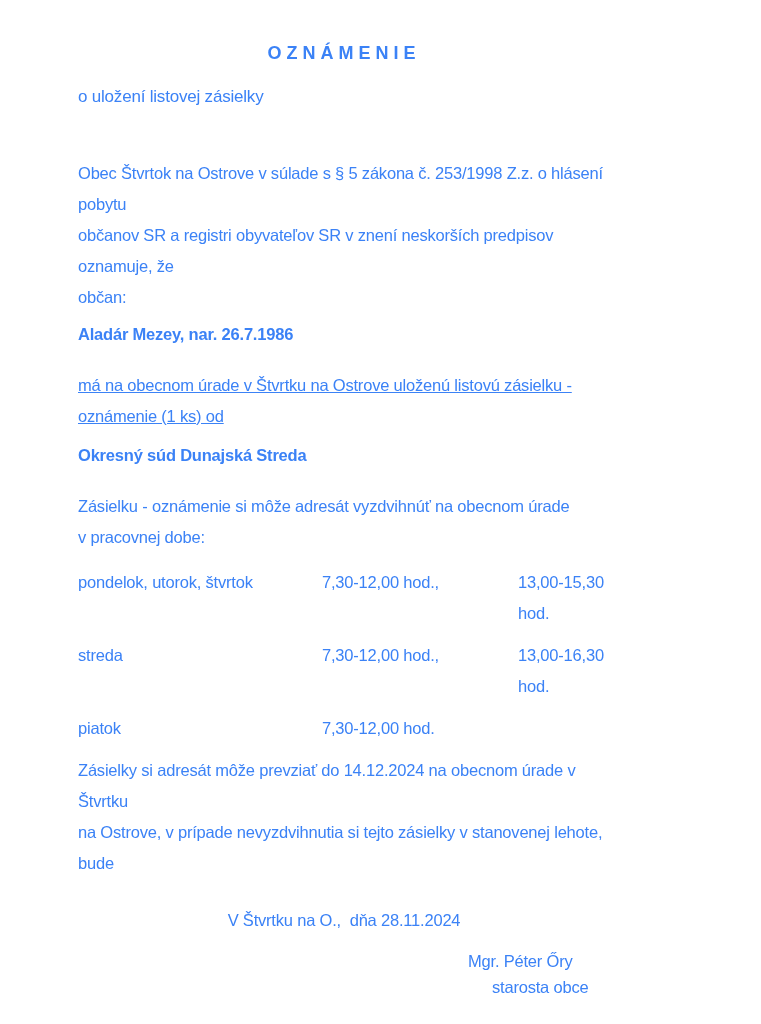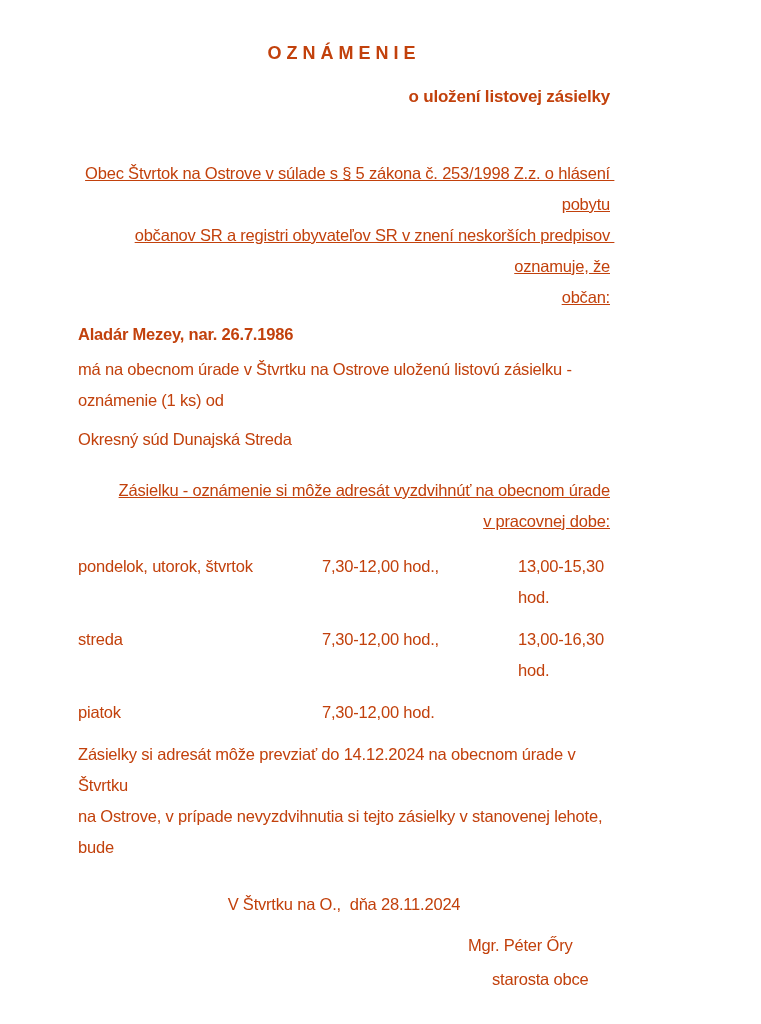--- a/index.html
+++ b/index.html
@@ -7,68 +7,68 @@
     padding: 0;
     background: #ffffff;
   }
   .page {
     position: relative;
     width: 668px;
     height: 1024px;
     box-sizing: border-box;
     padding: 38px 58px 0 78px;
     background: #ffffff;
-    color: #c2410c;
+    color: #3b82f6;
     font-family: "Liberation Sans", sans-serif;
     font-size: 16.5px;
     letter-spacing: -0.2px;
     line-height: 31px;
   }
   .line, .textline {
     white-space: pre-wrap;
   }
-  .center { text-align: right; text-decoration: underline; }
+  .center { text-align: left; }
   .bold { font-weight: normal; }
 
   .doc-title {
     text-align: center;
     font-weight: bold;
     font-size: 18px;
     letter-spacing: 5px;
     white-space: pre-wrap;
   }
   .doc-subtitle {
     margin-top: 12px;
-    text-align: right;
-    font-weight: bold;
+    text-align: left;
+    font-weight: normal;
     font-size: 17px;
     white-space: pre-wrap;
   }
   .intro    { margin-top: 46px; }
   .addressee{ margin-top: 6px;  font-weight: bold; white-space: pre-wrap; }
-  .storage  { margin-top: 4px; }
-  .sender   { margin-top: 8px;  font-weight: normal; white-space: pre-wrap; }
+  .storage  { margin-top: 20px; text-decoration: underline; }
+  .sender   { margin-top: 8px;  font-weight: bold; white-space: pre-wrap; }
   .pickup   { margin-top: 20px; }
 
   .schedule { margin-top: 14px; }
   .sched-row { display: flex; margin-bottom: 11px; }
   .col-day     { width: 244px; white-space: pre-wrap; }
   .col-morning { width: 196px; white-space: pre-wrap; }
   .col-afternoon { flex: 1; white-space: pre-wrap; }
 
   .deadline { margin-top: 0; }
 
   .place-date { margin-top: 26px; white-space: pre-wrap; text-align: center; }
 
   .signature {
     margin-top: 12px;
     margin-left: 390px;
     line-height: 26px;
   }
-  .signature .sig-title { padding-left: 24px; margin-top: 8px; }
+  .signature .sig-title { padding-left: 24px; }
   .signature div { white-space: pre-wrap; }
 
   .posted  { margin-top: 74px; white-space: pre-wrap; }
   .removed { margin-top: 9px;  white-space: pre-wrap; }
 </style>
 </head>
 <body>
 
 <div class="page">
 

